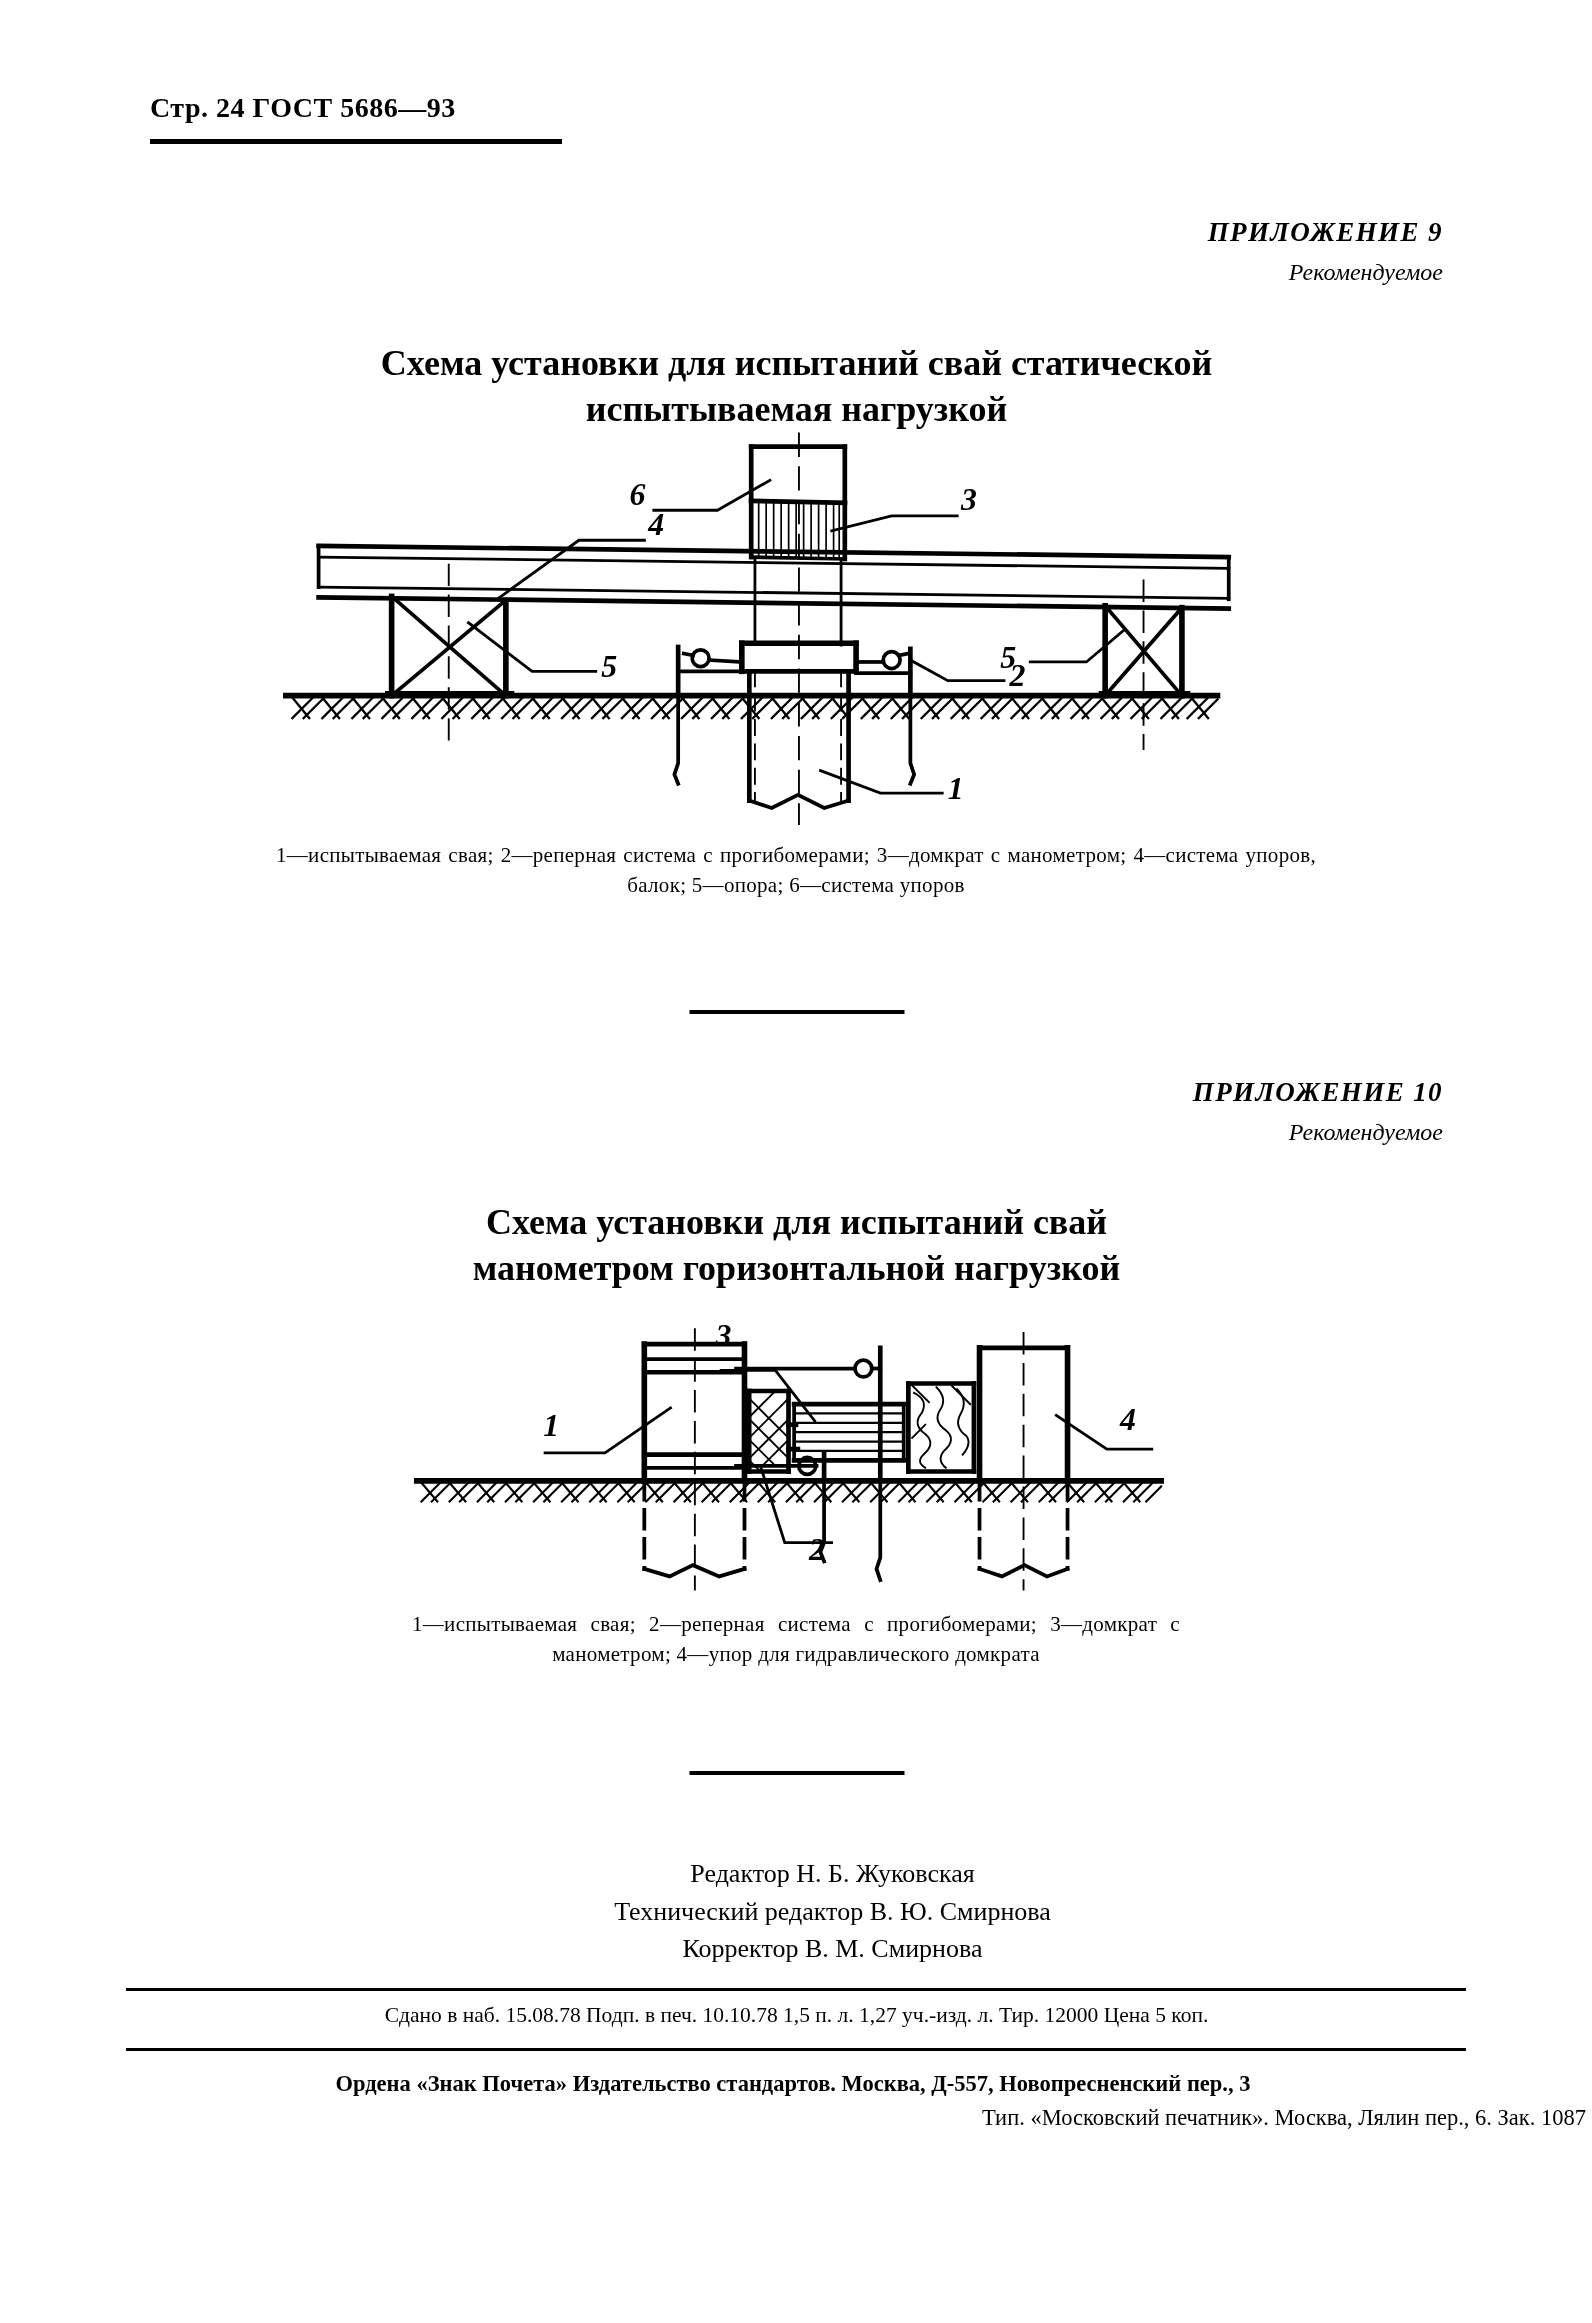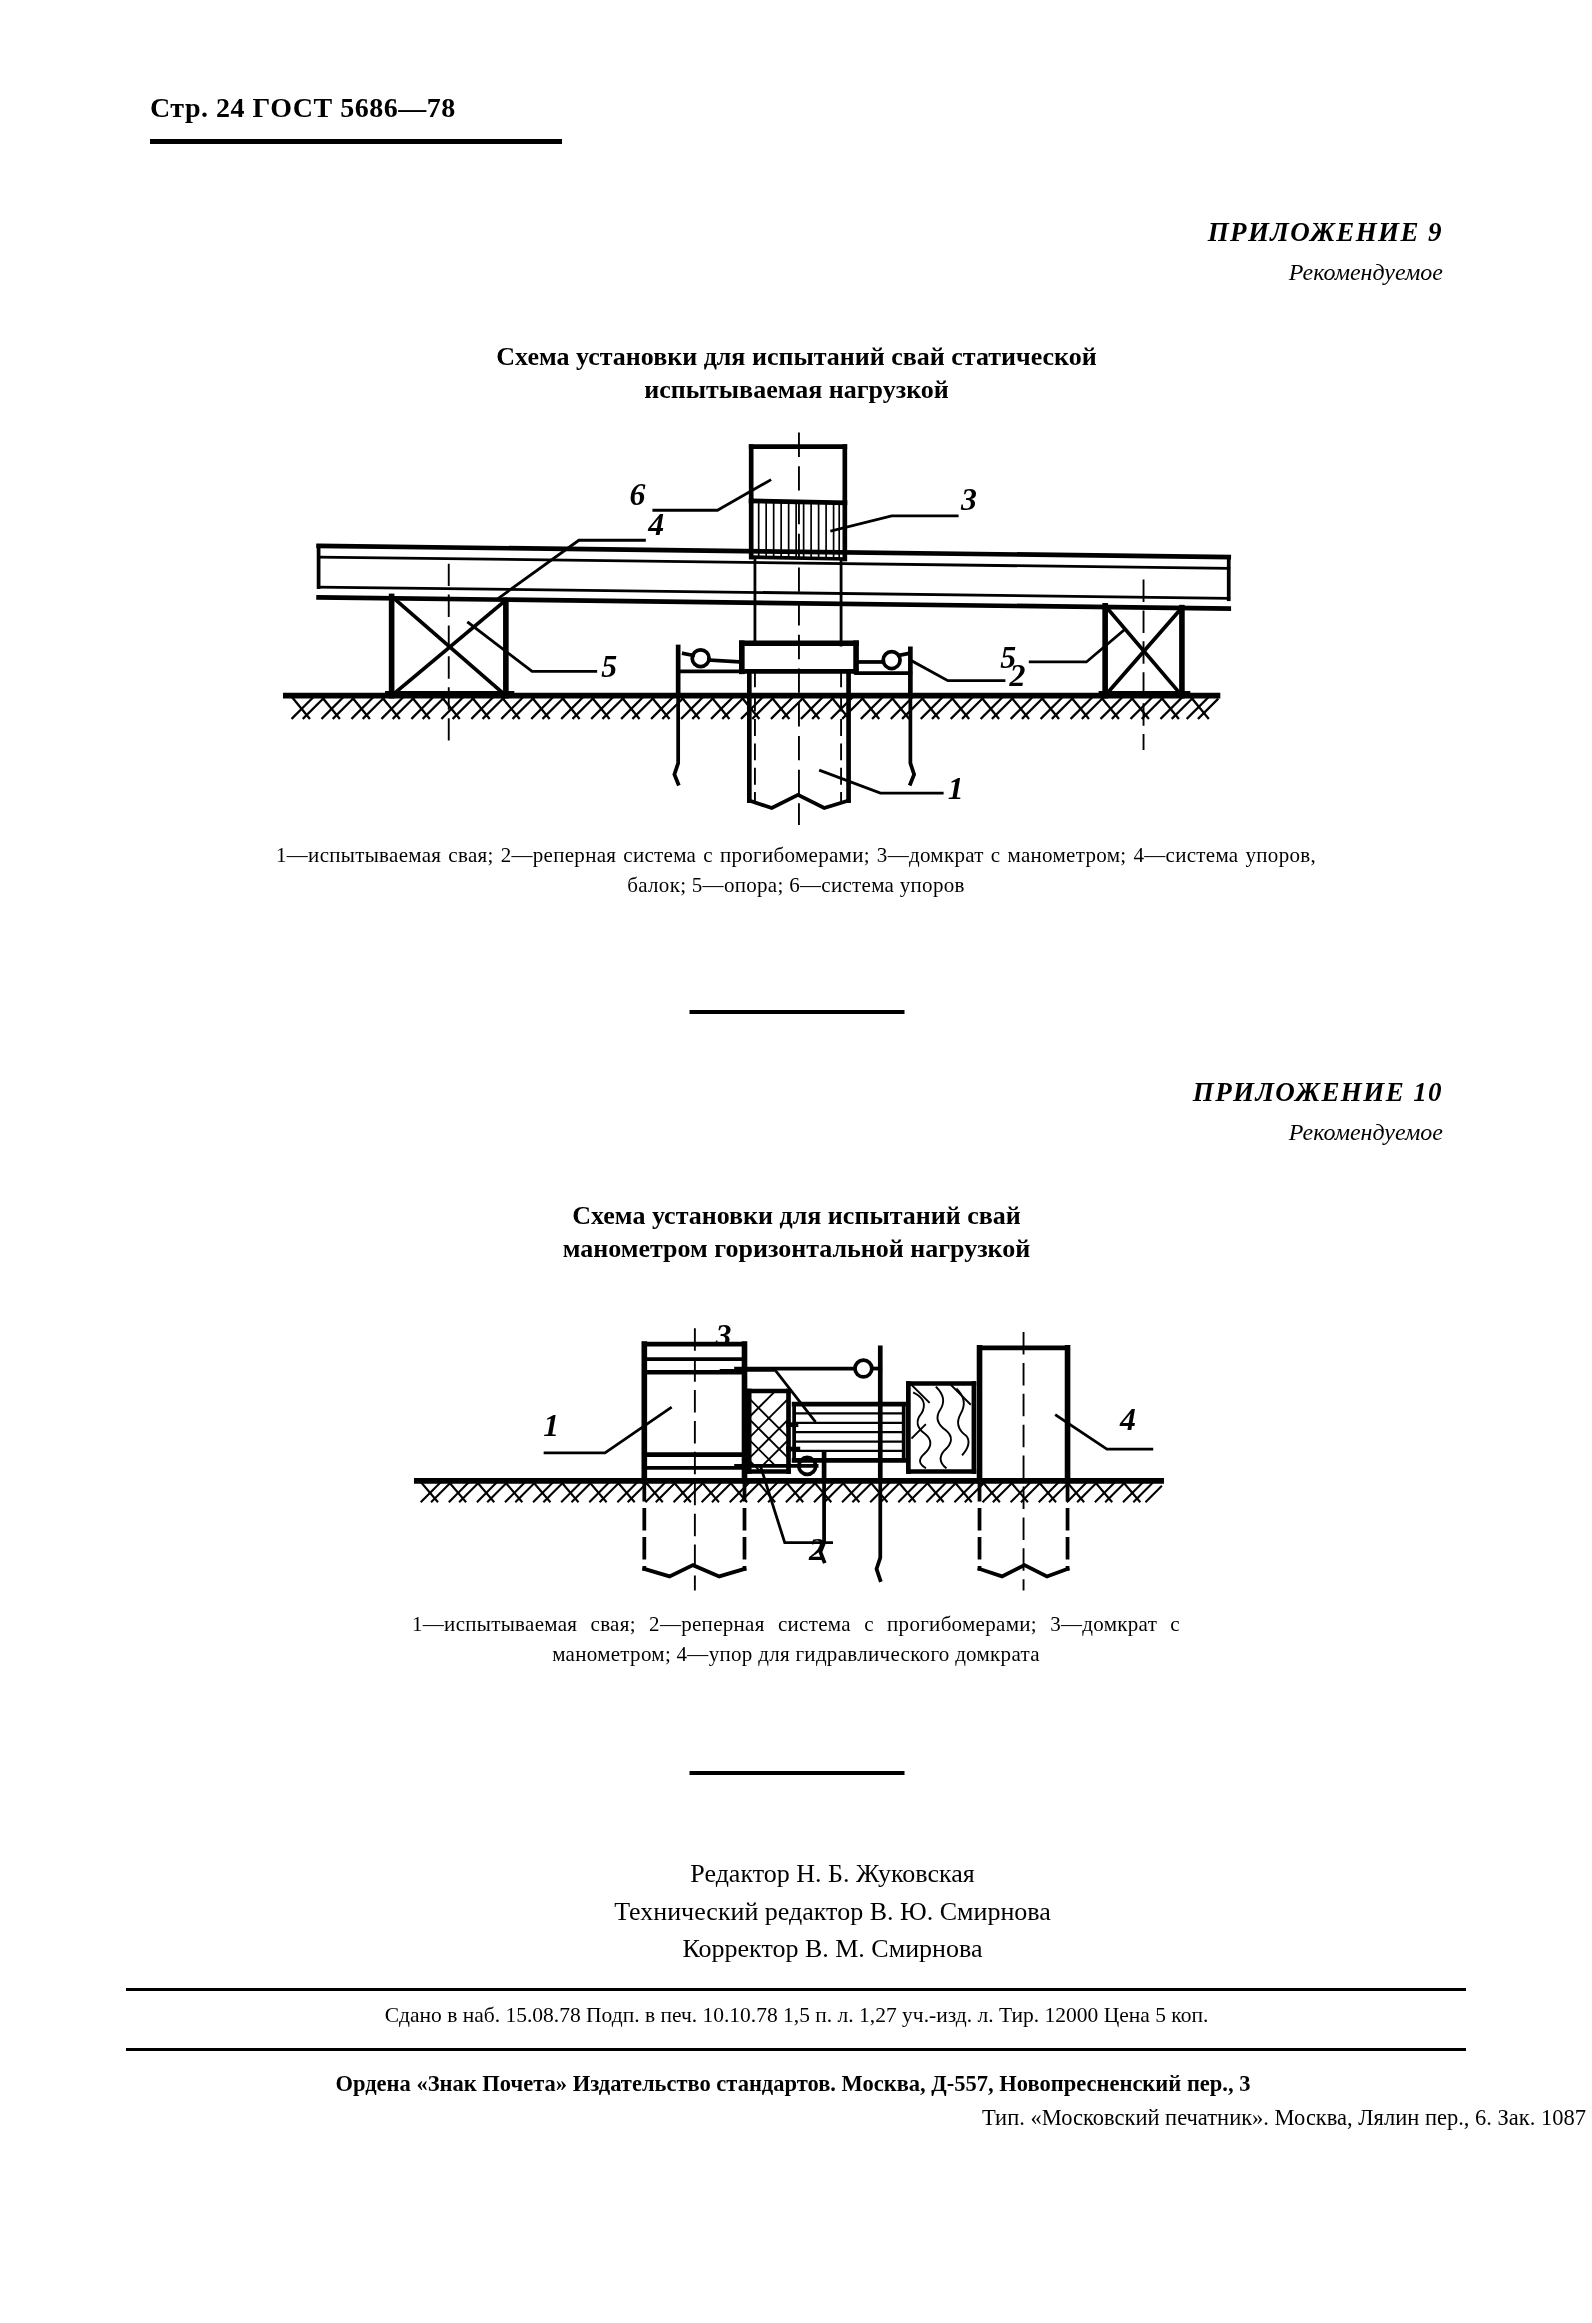--- a/index.html
+++ b/index.html
@@ -61,21 +61,21 @@
     font-size: 24px;
     white-space: nowrap;
   }
 
   
   .section-title {
     position: absolute;
     left: 0;
     width: 1593px;
     text-align: center;
-    font-size: 26px;
+    font-size: 36px;
     font-weight: bold;
     line-height: 1.28;
   }
   .section-title span { display: block; }
 
   
   .fig-caption {
     position: absolute;
     font-size: 21px;
     line-height: 1.42;
@@ -145,21 +145,21 @@
     font-style: italic;
     font-weight: bold;
     font-size: 34px;
   }
 </style>
 </head>
 <body>
 
 <div class="page">
 
-  <div class="page-header">Стр. 24 ГОСТ 5686—78</div>
+  <div class="page-header">Стр. 24 ГОСТ 5686—93</div>
   <div class="header-rule"></div>
 
   <div class="appendix-label" style="top:217px;">ПРИЛОЖЕНИЕ 9</div>
   <div class="appendix-sub" style="top:259px;">Рекомендуемое</div>
 
   <div class="section-title" style="top:340px;">
     <span>Схема установки для испытаний свай статической</span>
     <span>испытываемая нагрузкой</span>
   </div>
 

